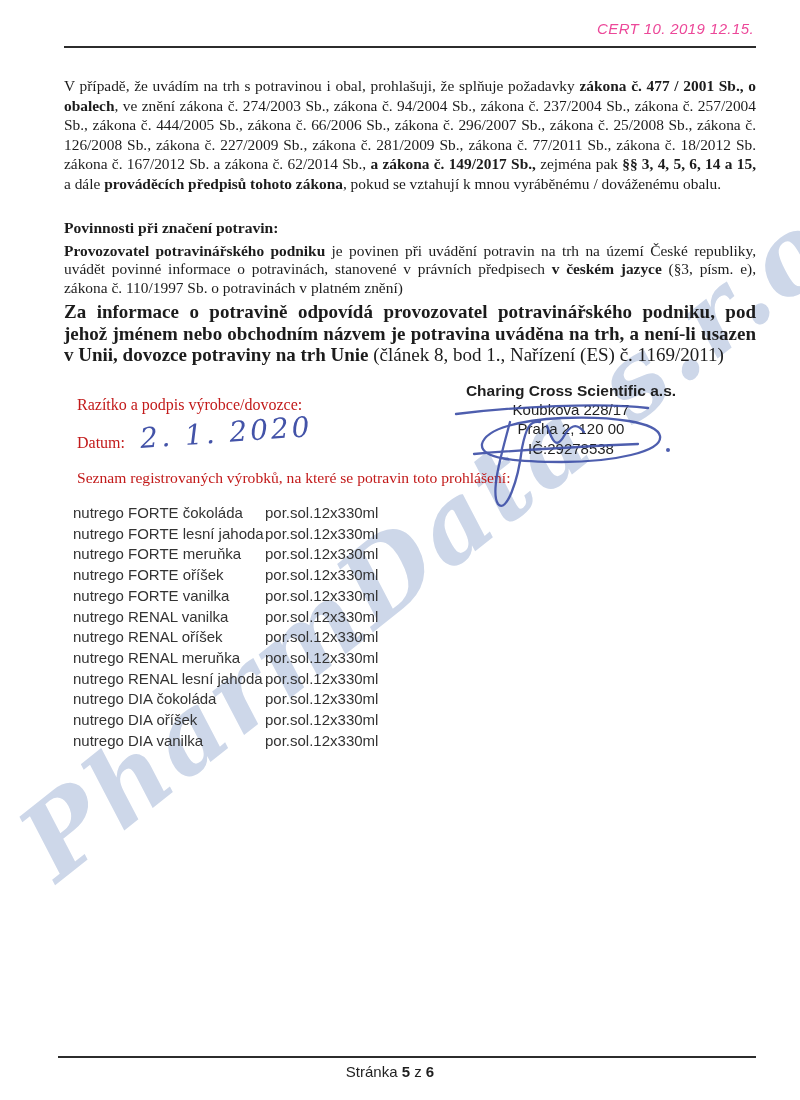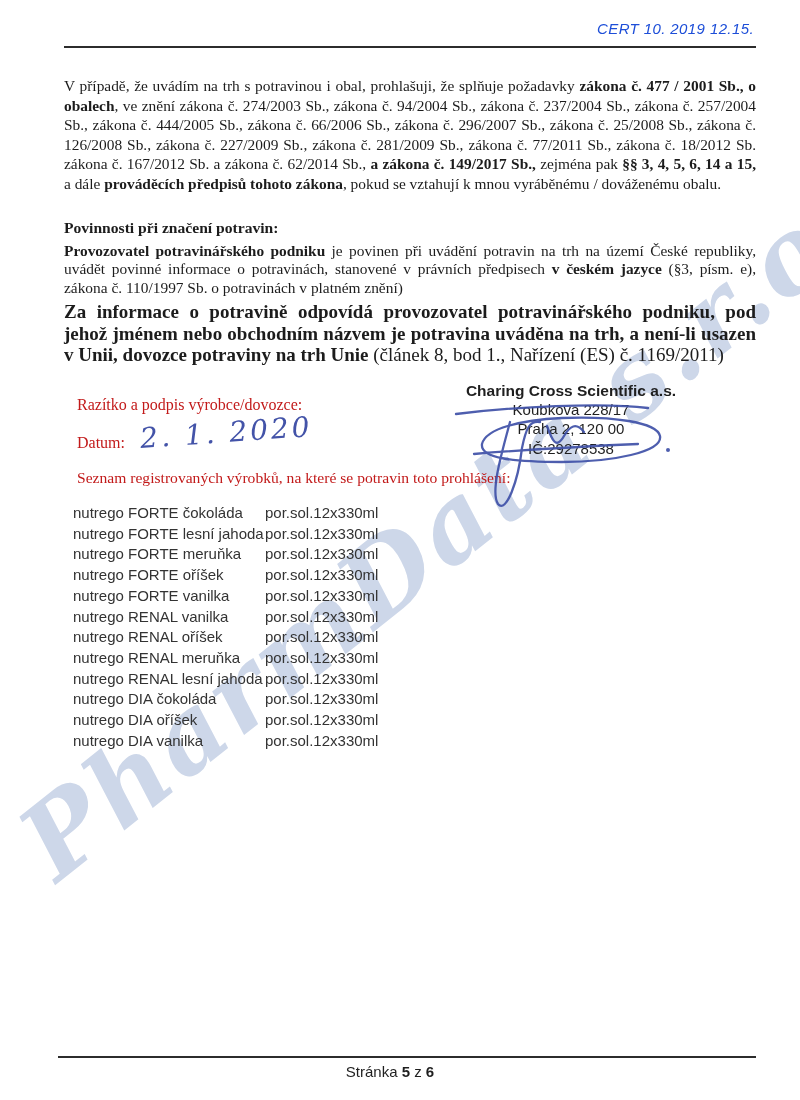--- a/index.html
+++ b/index.html
@@ -13,21 +13,21 @@
   .watermark{
     position:absolute; left:-70px; top:495px; width:960px; z-index:0;
     transform:rotate(-38.5deg);
     font-family:"DejaVu Serif", serif; font-style:italic; font-weight:bold;
     font-size:104px; letter-spacing:4px; white-space:nowrap; text-align:center;
     color:var(--wm, #cdd7e9); user-select:none;
   }
   .doc-code{
     position:absolute; top:20px; right:46px; z-index:1;
     font-family:"Liberation Sans", sans-serif; font-style:italic;
-    font-size:15px; color:#1d4ed8; letter-spacing:.4px;
+    font-size:15px; color:#ec4899; letter-spacing:.4px;
   }
   .rule{position:absolute; height:2px; background:#2c2c2c; z-index:1;}
   .rule-top{top:46px; left:64px; right:44px;}
   .rule-bottom{top:1056px; left:58px; right:44px;}
   .flow{position:absolute; top:76px; left:64px; width:692px; z-index:1;}
   .para1{margin:0; font-size:15.4px; line-height:19.6px; text-align:justify;}
   .section-heading{
     margin:25px 0 0 0; font-size:15.6px; font-weight:bold;
   }
   .para2{margin:5px 0 4px 0; font-size:15.4px; line-height:18.6px; text-align:justify;}

